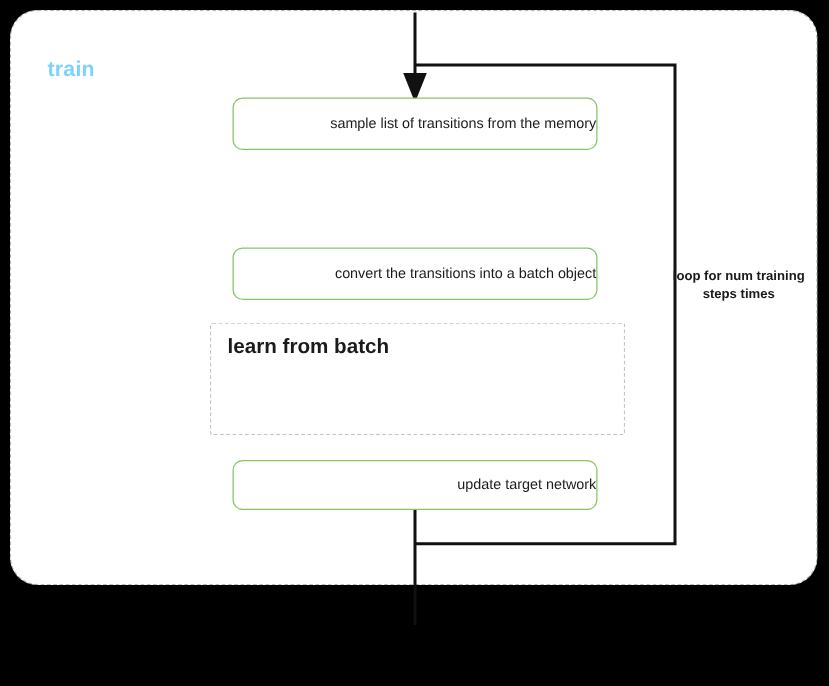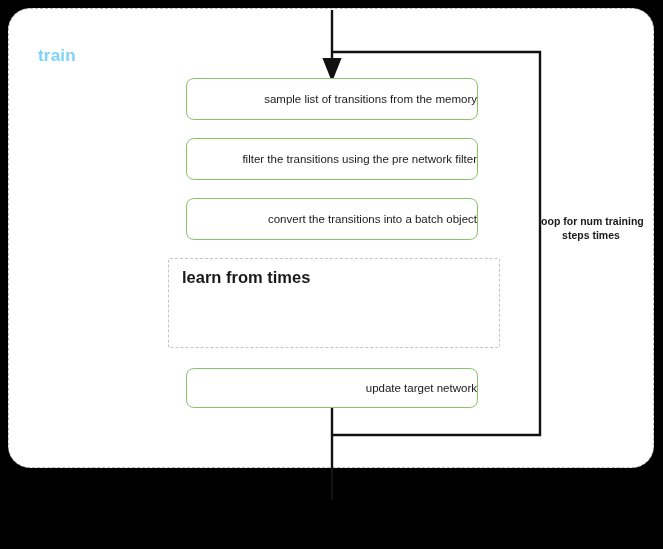--- a/index.html
+++ b/index.html
@@ -120,30 +120,27 @@
 
     <path d="M 332,52 L 540,52 L 540,435 L 332,435" fill="none" stroke="#111111" stroke-width="2.4"></path>
   </svg>
 
   <div class="panel-title">train</div>
 
   <div class="step-box step1">
     <span>sample list of transitions from the memory</span>
   </div>
 
-  <div class="step-box step2">
-    <span>filter the transitions using the pre network filter</span>
-  </div>
 
   <div class="step-box step3">
     <span>convert the transitions into a batch object</span>
   </div>
 
   <div class="subgroup"></div>
-  <div class="subgroup-title">learn from times</div>
+  <div class="subgroup-title">learn from batch</div>
 
   <div class="step-box step5">
     <span>update target network</span>
   </div>
 
   <div class="loop-label">loop for num training steps times</div>
 
 </div>
 
 </body></html>

